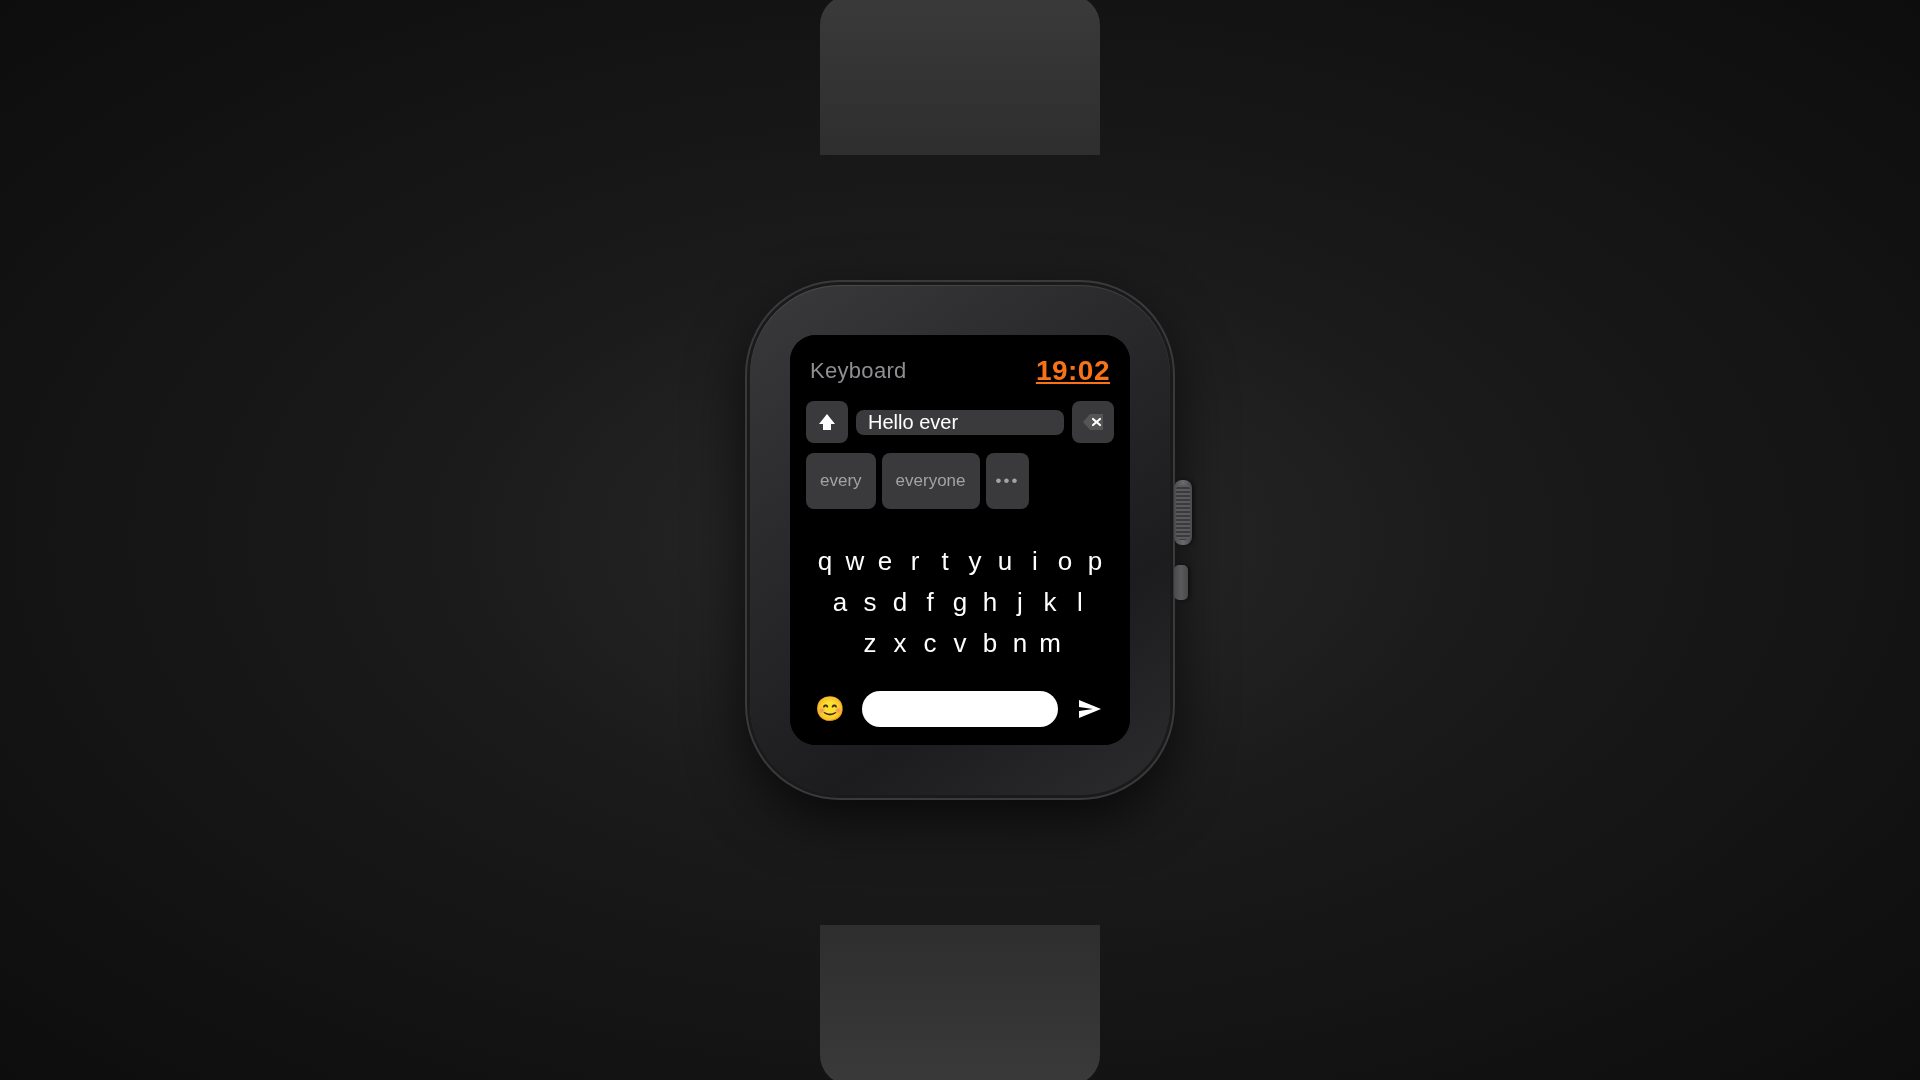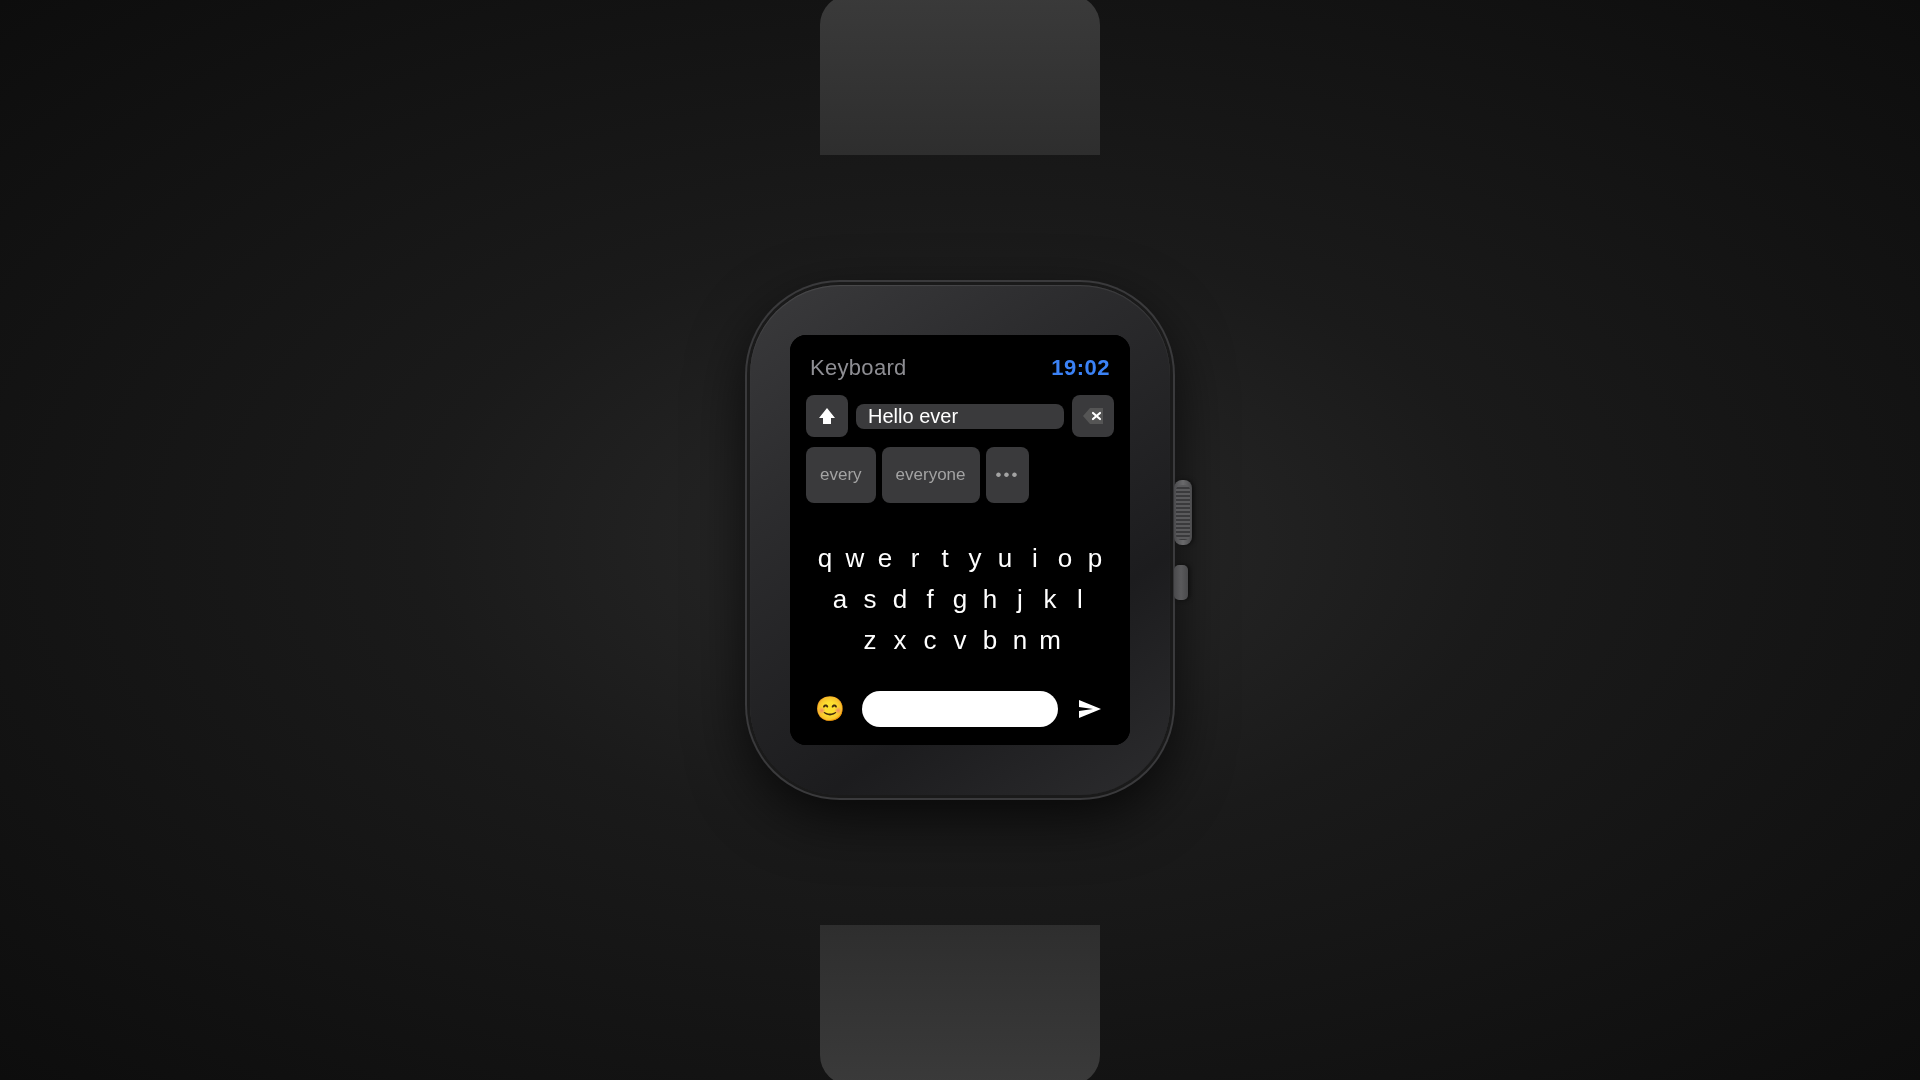--- a/index.html
+++ b/index.html
@@ -99,21 +99,21 @@
       background: linear-gradient(to right, #4a4a4c, #5a5a5c, #4a4a4c);
       border-radius: 5px;
       box-shadow: 2px 0 4px rgba(0,0,0,0.5);
     }
 
     
     .watch-screen-bezel {
       width: 340px;
       height: 410px;
       background: #000;
-      border-radius: 16px;
+      border-radius: 26px;
       overflow: hidden;
       position: relative;
       z-index: 1;
     }
 
     
     .watch-screen {
       width: 100%;
       height: 100%;
       background: #000;
@@ -135,24 +135,25 @@
     }
 
     .watch-title {
       color: #8e8e93;
       font-size: 22px;
       font-weight: 400;
       letter-spacing: 0.3px;
     }
 
     .watch-time {
-      color: #3b82f6;
-      font-size: 22px;
+      color: #f97316;
+      font-size: 28px;
       font-weight: 700;
       letter-spacing: 0.5px;
+      text-decoration: underline;
     }
 
     
     .text-input-row {
       width: 100%;
       display: flex;
       align-items: center;
       gap: 8px;
       margin-bottom: 10px;
       padding: 0 4px;

